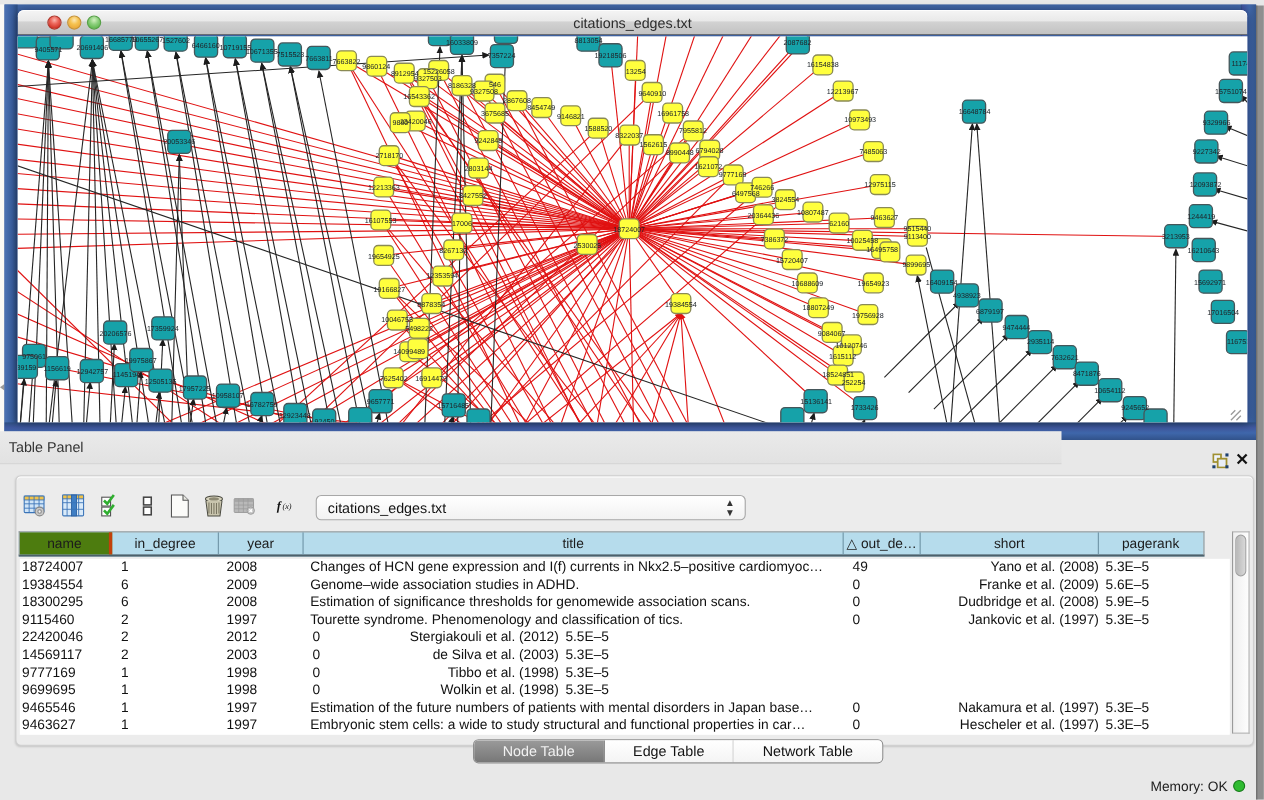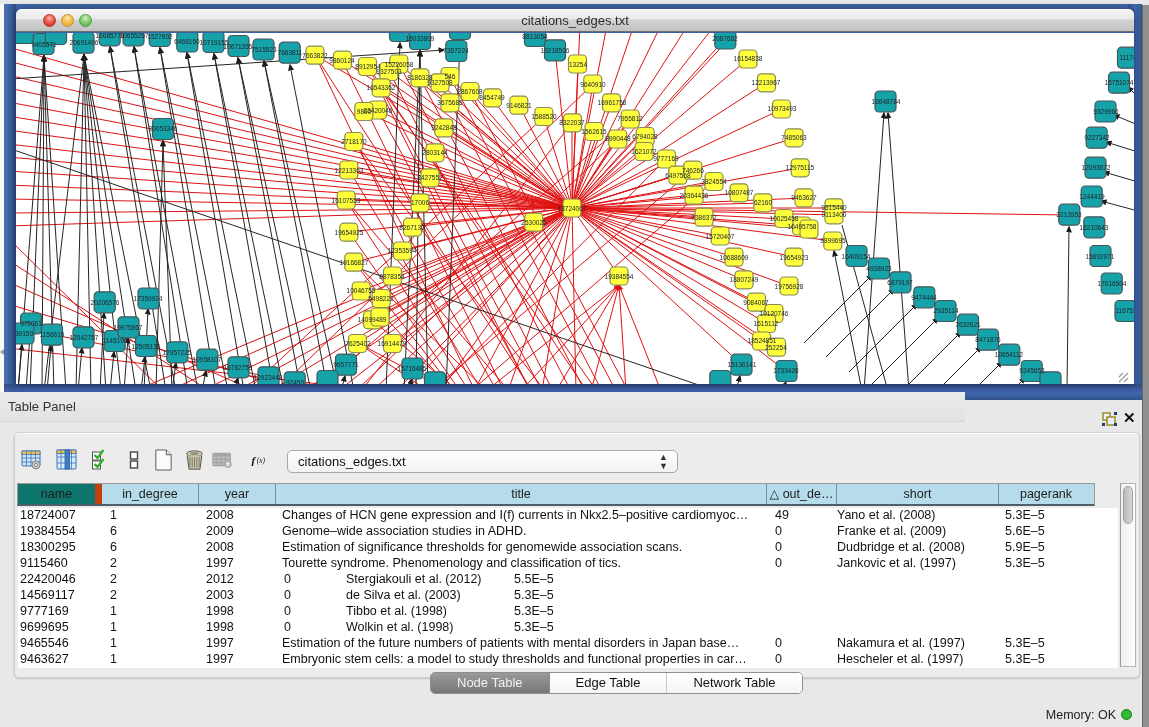--- a/index.html
+++ b/index.html
@@ -19,26 +19,26 @@
 #tlg{left:63px;background:radial-gradient(circle at 50% 30%,#d2f0c0 0%,#8ed07e 40%,#5fb74e 80%,#3f9932 100%);border:1px solid #56a046}
 #canvas{position:absolute;left:0;top:24px;width:1118px;height:351px;background:#fff;overflow:hidden}
 #tpbar{position:absolute;left:0;top:392px;width:965px;height:30px;background:linear-gradient(180deg,#eaeaea,#e2e2e2);border-bottom:1px solid #d5d5d5}
 #tpbar .lbl{position:absolute;left:8px;top:7px;font-size:13px;color:#333}
 #panel{position:absolute;left:14px;top:432px;width:1126px;height:246px;background:#ececec;border:1px solid #cfcfcf;border-radius:5px;box-shadow:inset 0 1px 0 #fff,0 1px 2px rgba(0,0,0,.15)}
 #toolbar{position:absolute;left:16px;top:449px;width:1100px;height:24px}
 #combo{position:absolute;left:287px;top:450px;width:391px;height:23px;background:linear-gradient(180deg,#fff,#f2f2f2);border:1px solid #a8a8a8;border-radius:5px;font-size:13px;color:#111;line-height:21px;padding-left:10px}
 #combo .ud{position:absolute;right:9px;top:2px;font-size:9px;color:#333;line-height:9px}
 #thead{position:absolute;left:17px;top:483px;width:1078px;height:23px;background:#b6dcec;border:1px solid #9a9a9a;border-bottom:2px solid #4d606a;display:flex;font-size:12.5px;color:#1c1c1c}
 #thead div{border-right:1px solid #6e93a6;text-align:center;line-height:21px;overflow:hidden;white-space:nowrap}
-#thead .h1{width:84px;background:#0f766e;border-right:7px solid #c2410c}
+#thead .h1{width:84px;background:#4d7c0f;border-right:3px solid #c2410c}
 #thead .h2{width:97px}.h3{width:77px}.h4{width:491px}.h5{width:70px}.h6{width:162px}.h7{width:94px;border-right:none !important}
 #tbody{position:absolute;left:18px;top:508px;width:1100px;height:160px;background:#fff;overflow:hidden;font-size:12.5px;color:#111}
 .tr{display:flex;height:16px;line-height:15px;white-space:nowrap}
 .tr div{overflow:hidden}
-.c1{width:84px;padding-left:2px}.c2{width:97px;padding-left:8px}.c3{width:77px;padding-left:7px}.c4{width:491px;padding-left:6px}.c5{width:70px;padding-left:8px}.c6{width:162px;text-align:left}.c7{width:94px;padding-left:6px}
+.c1{width:84px;padding-left:2px}.c2{width:97px;padding-left:8px}.c3{width:77px;padding-left:7px}.c4{width:491px;padding-left:6px}.c5{width:70px;padding-left:8px}.c6{width:162px;text-align:right}.c7{width:94px;padding-left:6px}
 #vsb{position:absolute;left:1120px;top:483px;width:16px;height:184px;background:linear-gradient(90deg,#efefef,#fdfdfd);border:1px solid #b5b5b5;border-left:1px solid #9a9a9a}
 #vsb .th{position:absolute;left:2px;top:2px;width:10px;height:38px;border-radius:5px;background:linear-gradient(90deg,#b9b9b9,#d8d8d8);border:1px solid #a0a0a0}
 #tabs{position:absolute;left:430px;top:672px;height:22px;display:flex;font-size:13px;border:1px solid #8e8e8e;border-radius:5px;overflow:hidden;background:#fff}
 #tabs div{padding:0 26px;line-height:20px}
 #tabs .sel{background:linear-gradient(180deg,#9a9a9a,#777);color:#f2f2f2;border-right:1px solid #8e8e8e}
 #tabs .ns{color:#111;border-right:1px solid #c9c9c9;background:linear-gradient(180deg,#fff,#f4f4f4)}
 #tabs .last{border-right:none}
 #mem{position:absolute;right:33px;top:708px;font-size:12.5px;color:#222}
 #memdot{position:absolute;left:1121px;top:709px;width:11px;height:11px;border-radius:50%;background:#2fbb31;border:1px solid #157a18}
 #float-ic{position:absolute;left:1102px;top:412px;width:15px;height:14px}
@@ -726,21 +726,21 @@
       <div class="c3">1997</div>
       <div class="c4">Estimation of the future numbers of patients with mental disorders in Japan base…</div>
       <div class="c5">0</div>
       <div class="c6">Nakamura et al. (1997)</div>
       <div class="c7">5.3E–5</div>
     </div>
     <div class="tr">
       <div class="c1">9463627</div>
       <div class="c2">1</div>
       <div class="c3">1997</div>
-      <div class="c4">Embryonic stem cells: a model to study thresholds and functional properties in car…</div>
+      <div class="c4">Embryonic stem cells: a wide to study structural and functional properties in car…</div>
       <div class="c5">0</div>
       <div class="c6">Hescheler et al. (1997)</div>
       <div class="c7">5.3E–5</div>
     </div>
   </div>
 <div id="vsb">
     <div class="th"></div>
   </div>
 <div id="tabs">
     <div class="sel">Node Table</div>

